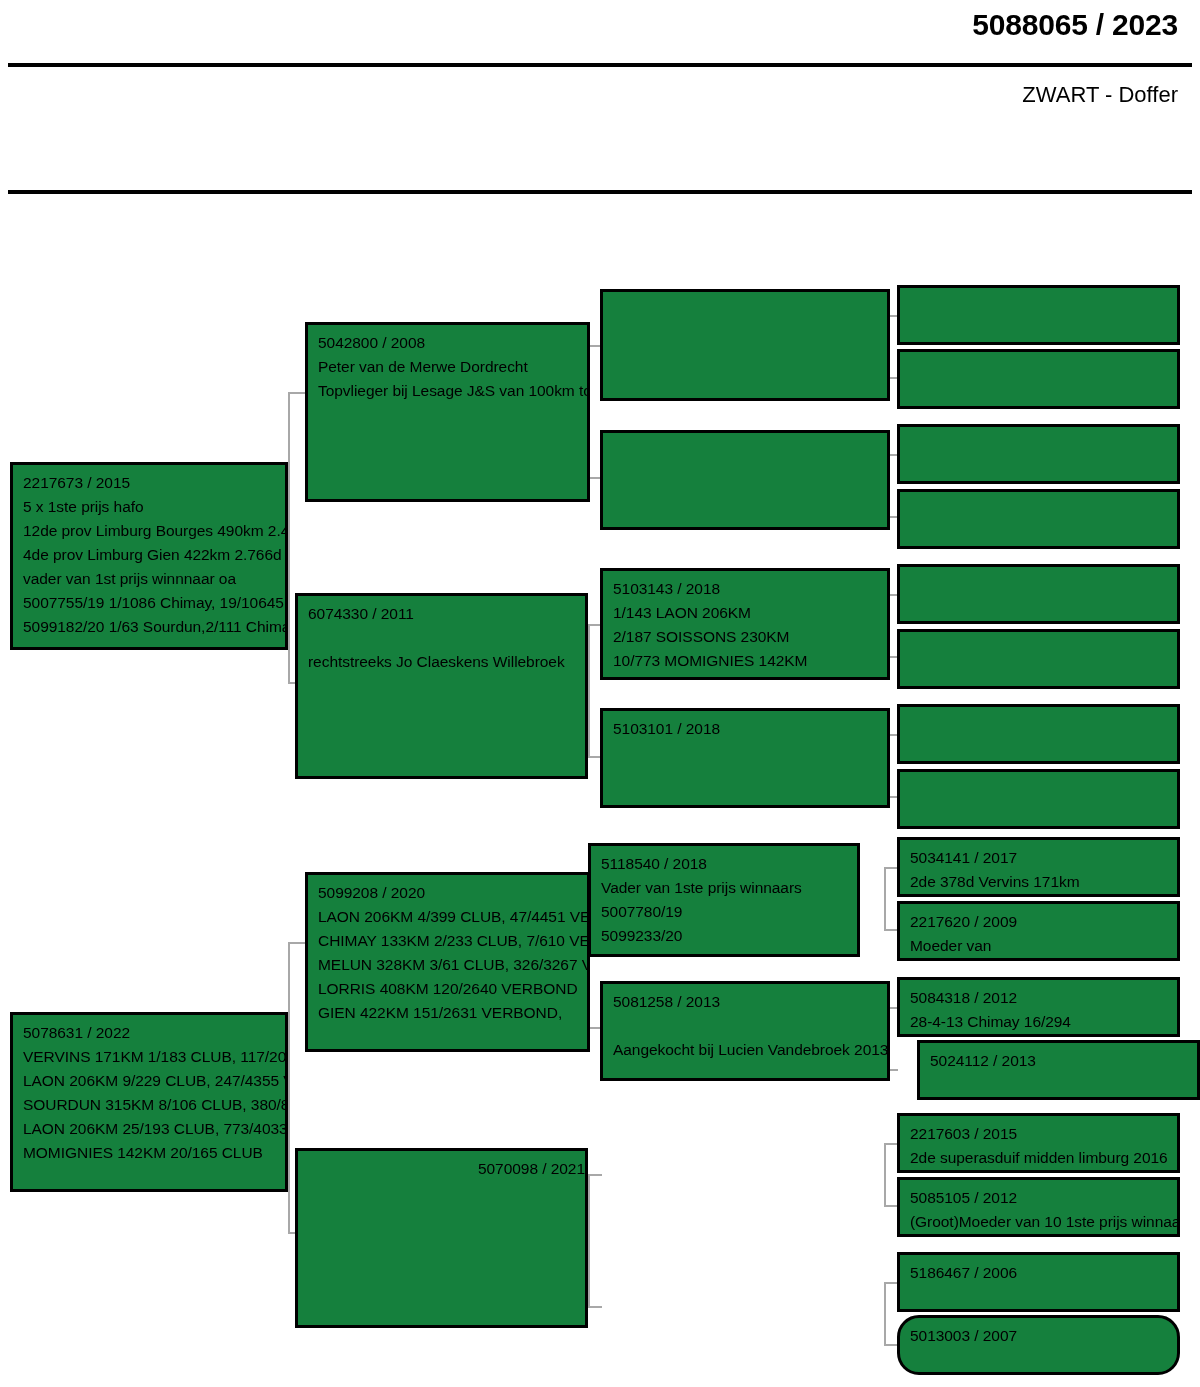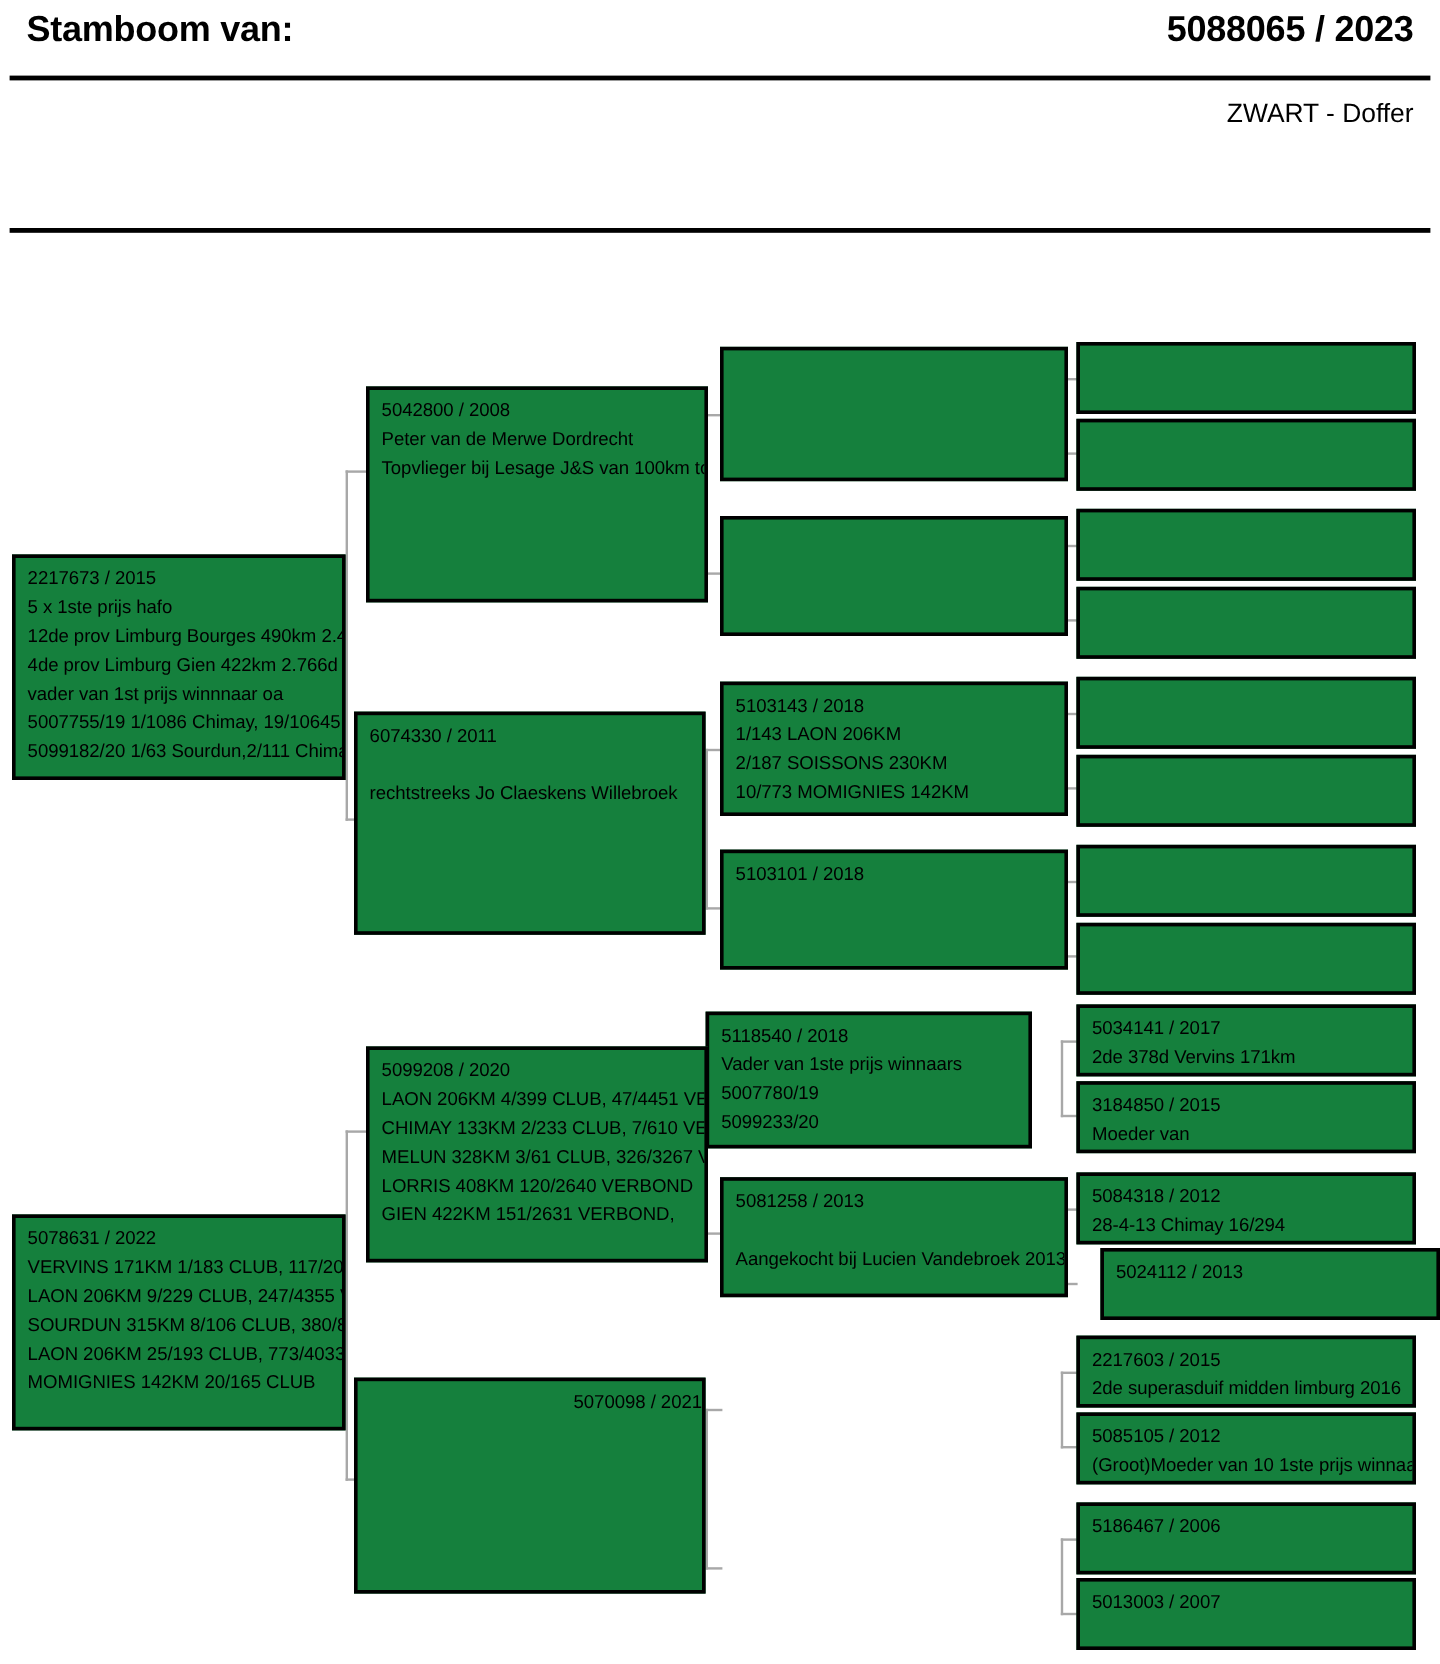--- a/index.html
+++ b/index.html
@@ -94,21 +94,20 @@
     border-left-color: #a8a8a8;
     box-sizing: border-box;
     background: transparent;
   }
 </style>
 </head>
 <body>
 
 <div id="page">
 
-  <div class="hdr-title">Stamboom van:</div>
   <div class="hdr-ring">5088065 / 2023</div>
 
   <div class="rule rule-top"></div>
 
 
   <div class="sex-color">ZWART - Doffer</div>
 
   <div class="rule rule-bot"></div>
 
   <div id="connector-layer">
@@ -134,42 +133,42 @@
       <div class="pbox" style="left: 897px; top: 489px; width: 283px; height: 60px;"></div>
       <div class="pbox" style="left: 897px; top: 564px; width: 283px; height: 60px;"></div>
       <div class="pbox" style="left: 897px; top: 629px; width: 283px; height: 60px;"></div>
       <div class="pbox" style="left: 897px; top: 704px; width: 283px; height: 60px;"></div>
       <div class="pbox" style="left: 897px; top: 769px; width: 283px; height: 60px;"></div>
       <div class="pbox" style="left: 897px; top: 837px; width: 283px; height: 60px;">
         <div class="pline">5034141 / 2017</div>
         <div class="pline">2de 378d Vervins 171km</div>
       </div>
       <div class="pbox" style="left: 897px; top: 901px; width: 283px; height: 60px;">
-        <div class="pline">3184850 / 2015</div>
+        <div class="pline">2217620 / 2009</div>
         <div class="pline">Moeder van</div>
       </div>
       <div class="pbox" style="left: 897px; top: 977px; width: 283px; height: 60px;">
         <div class="pline">5084318 / 2012</div>
         <div class="pline">28-4-13 Chimay 16/294</div>
       </div>
       <div class="pbox" style="left: 897px; top: 1040px; width: 283px; height: 60px; margin-left: 20px;">
         <div class="pline">5024112 / 2013</div>
       </div>
       <div class="pbox" style="left: 897px; top: 1113px; width: 283px; height: 60px;">
         <div class="pline">2217603 / 2015</div>
         <div class="pline">2de superasduif midden limburg 2016</div>
       </div>
       <div class="pbox" style="left: 897px; top: 1177px; width: 283px; height: 60px;">
         <div class="pline">5085105 / 2012</div>
         <div class="pline">(Groot)Moeder van 10 1ste prijs winnaars</div>
       </div>
       <div class="pbox" style="left: 897px; top: 1252px; width: 283px; height: 60px;">
         <div class="pline">5186467 / 2006</div>
       </div>
-      <div class="pbox" style="left: 897px; top: 1315px; width: 283px; height: 60px;">
+      <div class="pbox" style="left: 897px; top: 1315px; width: 283px; height: 60px; border-radius: 22px;">
         <div class="pline">5013003 / 2007</div>
       </div>
     </div>
   <div id="gen3-layer">
       <div class="pbox" style="left: 600px; top: 289px; width: 290px; height: 112px;"></div>
       <div class="pbox" style="left: 600px; top: 430px; width: 290px; height: 100px;"></div>
       <div class="pbox" style="left: 600px; top: 568px; width: 290px; height: 112px;">
         <div class="pline">5103143 / 2018</div>
         <div class="pline">1/143 LAON 206KM</div>
         <div class="pline">2/187 SOISSONS 230KM</div>

